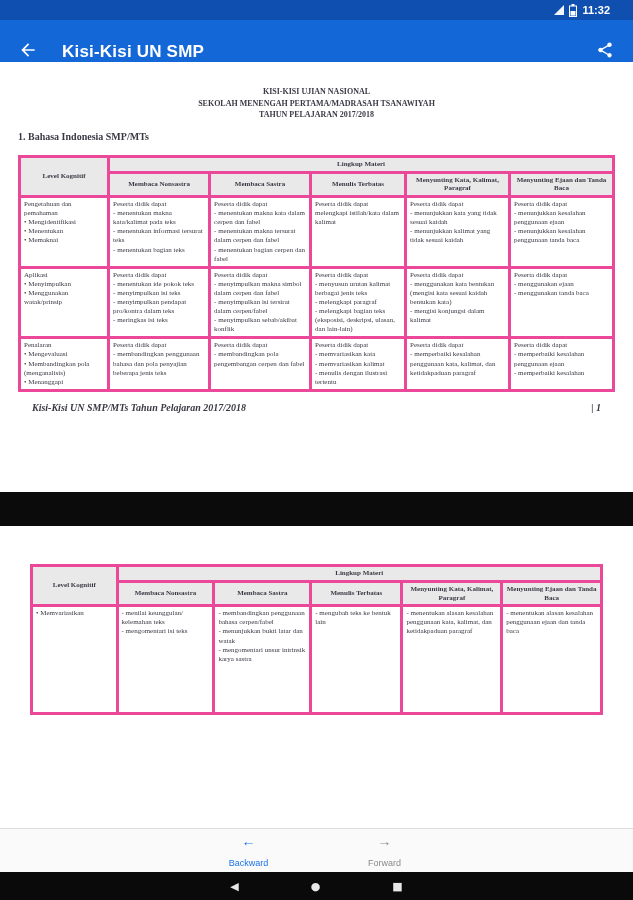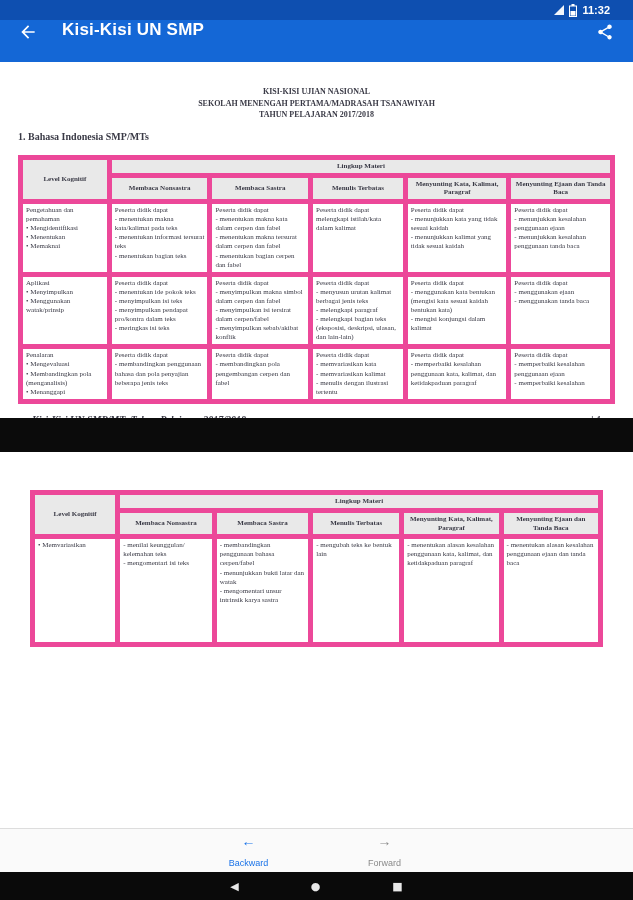--- a/index.html
+++ b/index.html
@@ -6,40 +6,40 @@
   html,body { width:633px; height:900px; }
   body { font-family:"Liberation Sans", sans-serif; background:#000; }
   .screen { width:633px; height:900px; display:flex; flex-direction:column; overflow:hidden; }
 
   
   .status-bar { height:20px; background:#0e4fb0; color:#fff; display:flex; align-items:center;
     justify-content:flex-end; padding:0 23px; gap:5px; font-size:11px; font-weight:bold; flex:0 0 auto; }
   .sb-icon { display:inline-flex; align-items:center; }
 
   
-  .app-bar { height:42px; background:#1467d6; display:flex; align-items:flex-start; padding:0 16px; flex:0 0 auto; }
+  .app-bar { height:42px; background:#1467d6; display:flex; align-items:flex-end; padding:0 16px; flex:0 0 auto; }
   .appbar-back { width:24px; height:24px; display:inline-flex; align-items:center; justify-content:center; cursor:pointer; }
   .app-title { color:#fff; font-size:17px; font-weight:bold; margin-left:22px; letter-spacing:.2px; }
   .appbar-share { margin-left:auto; width:24px; height:24px; display:inline-flex; align-items:center; justify-content:center; cursor:pointer; }
 
   
   .doc-area { flex:1 1 auto; background:#0b0b0b; display:flex; flex-direction:column; overflow:hidden; }
   .page { background:#fff; overflow:hidden; }
-  .page1 { height:356px; padding:24px 18px 0 18px; }
+  .page1 { height:430px; padding:24px 18px 0 18px; }
   .page-gap { height:34px; background:#0b0b0b; flex:0 0 auto; }
   .page2 { flex:1 1 auto; padding:38px 30px 0 30px; }
 
   .doc-title { text-align:center; font-family:"Liberation Serif", serif; font-weight:bold;
     font-size:8px; line-height:1.45; color:#3a3a46; margin-bottom:10px; }
   .section-heading { font-family:"Liberation Serif", serif; font-weight:bold; font-size:10px;
     color:#3a3a46; margin-bottom:13px; }
 
   table.kisi { width:100%; border-collapse:collapse; table-layout:fixed;
     font-family:"Liberation Serif", serif; font-size:7px; color:#3a3a46; }
-  table.kisi th, table.kisi td { border:5px solid #ec4899; padding:2px 3px; }
+  table.kisi th, table.kisi td { border:3px solid #ec4899; padding:2px 3px; }
   table.kisi th { background:#e9e9e9; text-align:center; vertical-align:middle;
     font-weight:bold; line-height:1.25; }
   table.kisi td { vertical-align:top; text-align:left; white-space:pre-line; line-height:1.3; }
   table.kisi td.level { }
   .page2 table.kisi tbody td { height:108px; }
 
   .doc-footer { display:flex; justify-content:space-between; margin:10px 14px 0 14px;
     font-family:"Liberation Serif", serif; font-size:10px; font-weight:bold; font-style:italic; color:#3a3a46;text-align:right; }
 
   

